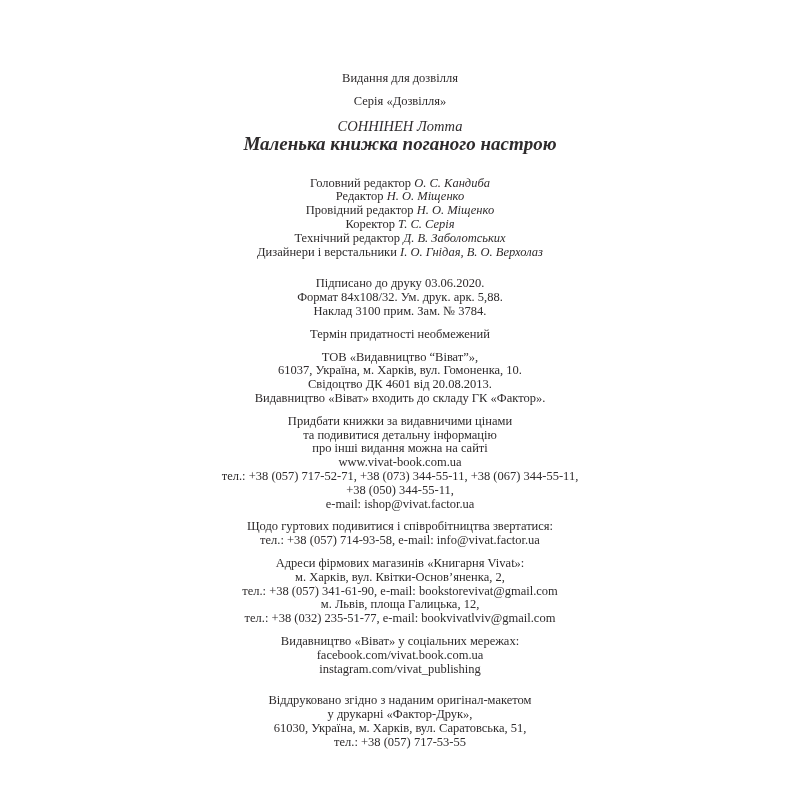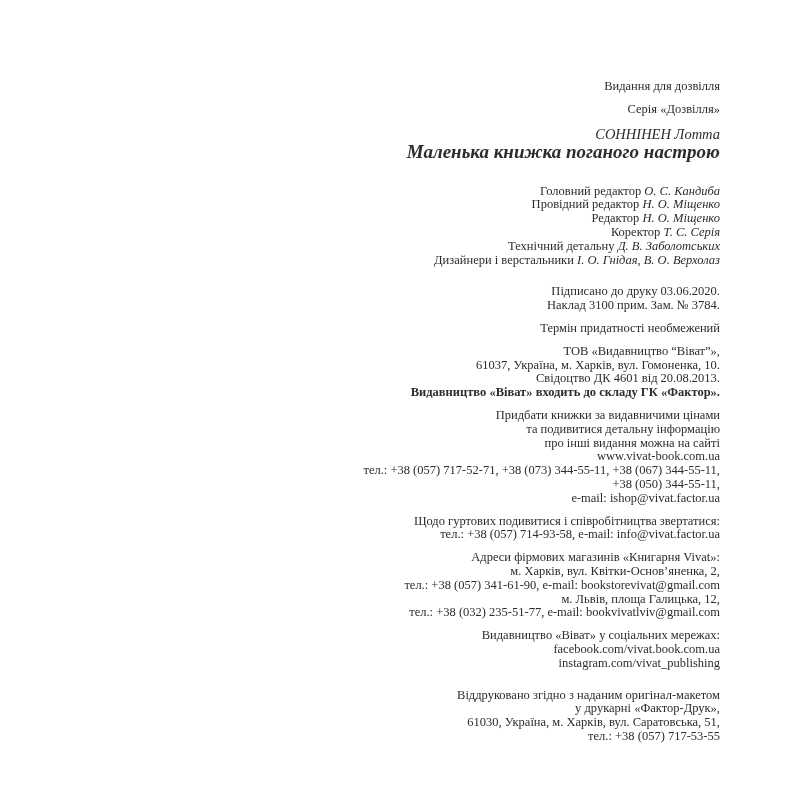--- a/index.html
+++ b/index.html
@@ -18,22 +18,21 @@
     overflow: hidden;
   }
   .colophon {
     width: 640px;
     margin: 0 auto;
     text-align: center;
     font-size: 12.5px;
     line-height: 13.8px;
   }
   .block {
-    margin: 8px 0 9px 0;
-    text-align: right;
+    margin: 0 0 9px 0;
   }
   .block-gap-lg {
     margin-bottom: 9px;
     margin-top: 24px;
   }
   .block-gap-md {
     margin-top: 18px;
   }
   .title-block {
     margin-bottom: 9px;
@@ -42,21 +41,21 @@
   .author-line {
     font-size: 14.5px;
     line-height: 17px;
   }
   .book-title-line {
     font-size: 19px;
     line-height: 18px;
     font-weight: bold;
   }
   .italic { font-style: italic; }
-  .bold { font-weight: bold; }
+  .bold { font-weight: normal; }
   .line { display: block; }
 </style>
 </head>
 <body>
 
 <div class="page">
   <div class="colophon">
 
     <div class="block">
       <span class="line">Видання для дозвілля</span>
@@ -66,29 +65,30 @@
       <span class="line">Серія «Дозвілля»</span>
     </div>
 
     <div class="block title-block">
       <span class="line author-line">СОННІНЕН Лотта</span>
       <span class="line book-title-line">Маленька книжка поганого настрою</span>
     </div>
 
     <div class="block block-gap-lg">
       <span class="line"><span>Головний редактор </span><span class="italic">О. С. Кандиба</span></span>
+      <span class="line"><span>Редактор </span><span class="italic">Н. О. Міщенко</span></span>
       <span class="line"><span>Провідний редактор </span><span class="italic">Н. О. Міщенко</span></span>
-      <span class="line"><span>Редактор </span><span class="italic">Н. О. Міщенко</span></span>
       <span class="line"><span>Коректор </span><span class="italic">Т. С. Серія</span></span>
-      <span class="line"><span>Технічний детальну </span><span class="italic">Д. В. Заболотських</span></span>
+      <span class="line"><span>Технічний редактор </span><span class="italic">Д. В. Заболотських</span></span>
       <span class="line"><span>Дизайнери і верстальники </span><span class="italic">І. О. Гнідая, В. О. Верхолаз</span></span>
     </div>
 
     <div class="block block-gap-md">
       <span class="line">Підписано до друку 03.06.2020.</span>
+      <span class="line">Формат 84х108/32. Ум. друк. арк. 5,88.</span>
       <span class="line">Наклад 3100 прим. Зам. № 3784.</span>
     </div>
 
     <div class="block">
       <span class="line">Термін придатності необмежений</span>
     </div>
 
     <div class="block">
       <span class="line">ТОВ «Видавництво “Віват”»,</span>
       <span class="line">61037, Україна, м. Харків, вул. Гомоненка, 10.</span>

